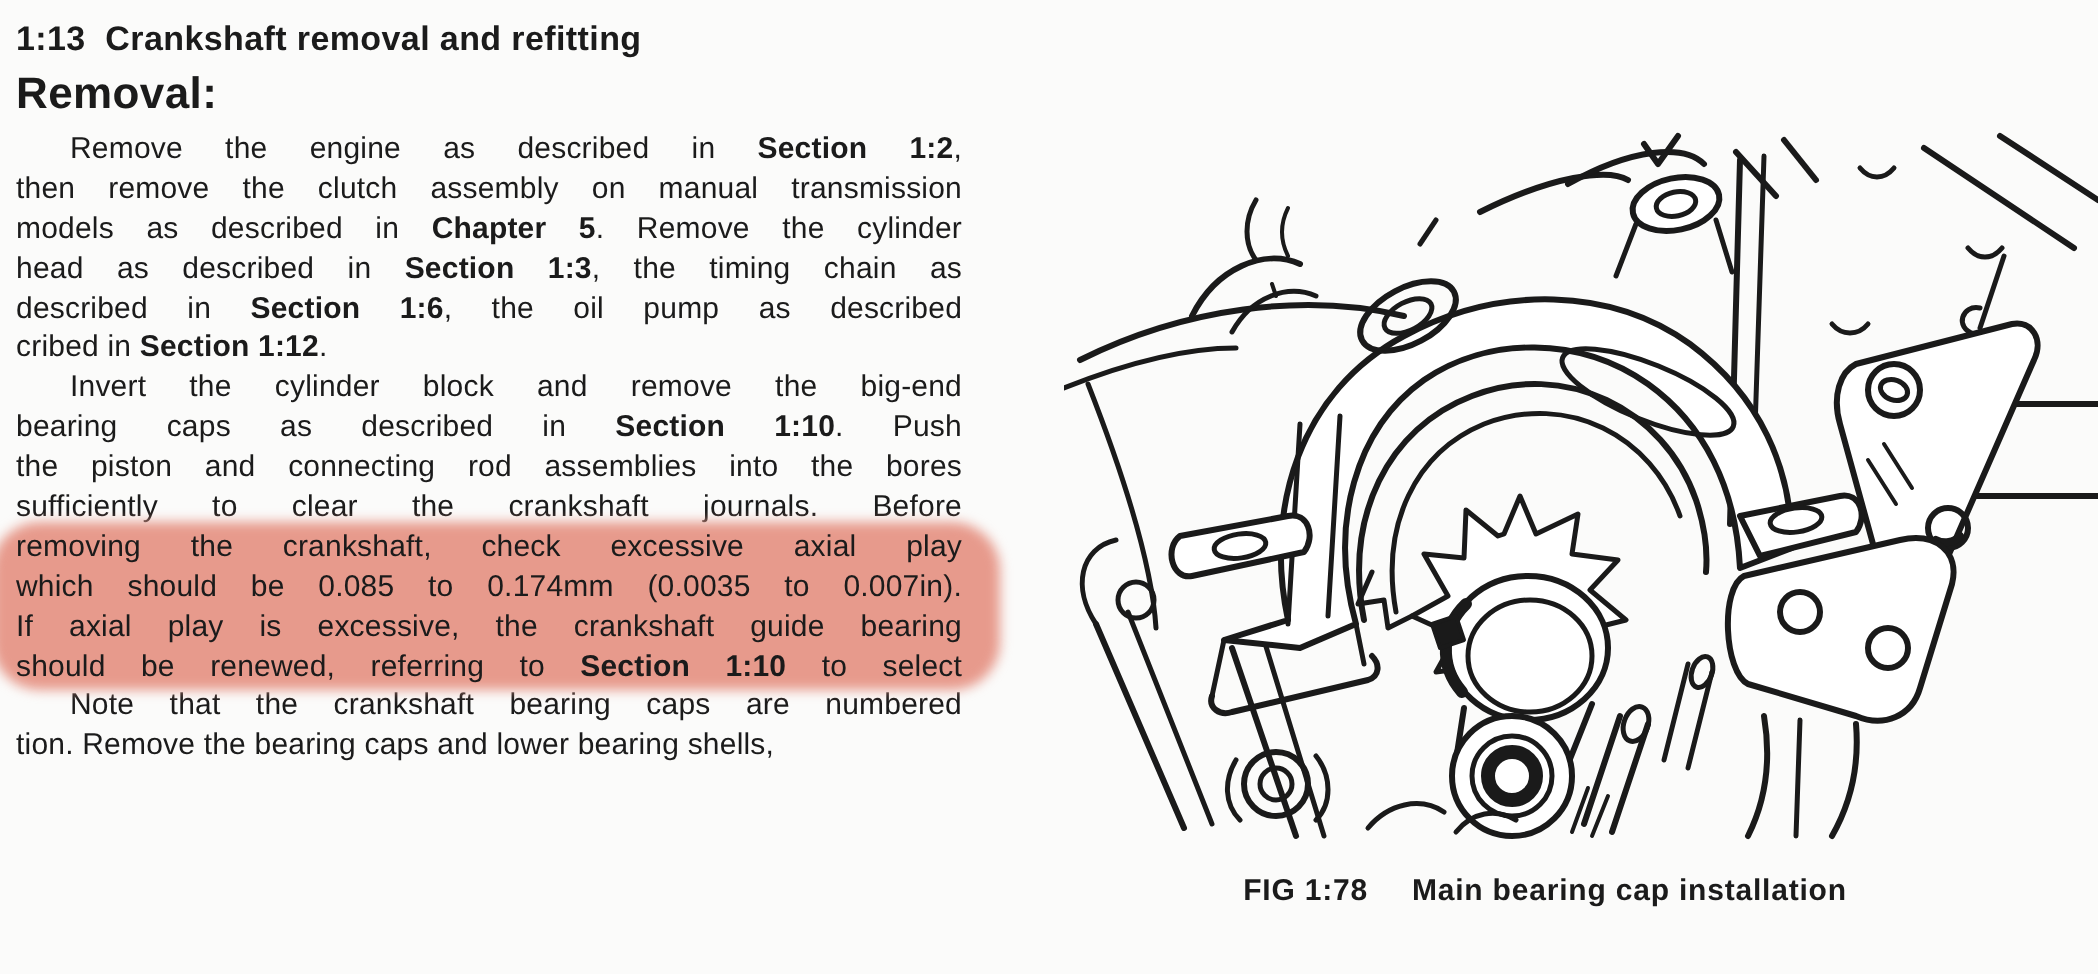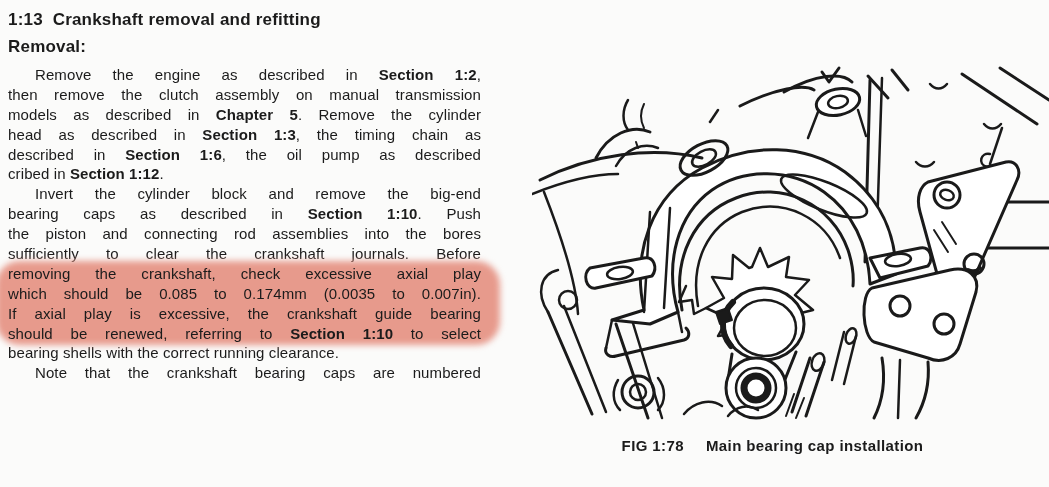--- a/index.html
+++ b/index.html
@@ -12,21 +12,21 @@
   }
   .page { position:absolute; inset:0; }
 
   
   .text-col { position:absolute; left:8px; top:9px; width:473px; }
   .heading {
     font-size:17px; font-weight:bold; letter-spacing:.2px;
     white-space:pre; line-height:22px;
   }
   .subheading {
-    font-size:17px; font-weight:bold; letter-spacing:.2px;
+    font-size:22px; font-weight:bold; letter-spacing:.2px;
     line-height:22px; margin-top:5px;
   }
   .paragraphs { margin-top:7px; font-size:15px; }
   .line {
     height:19.9px; line-height:19.9px;
     text-align:justify; text-align-last:justify;
     white-space:normal; letter-spacing:.1px;
   }
   .line.ind { text-indent:27px; }
   .line.last { text-align-last:left; }
@@ -70,22 +70,22 @@
         <div class="line ind"><span>Invert the cylinder block and remove the big-end</span></div>
         <div class="line"><span>bearing caps as described in </span><span class="b">Section 1:10</span><span>. Push</span></div>
         <div class="line"><span>the piston and connecting rod assemblies into the bores</span></div>
         <div class="line"><span>sufficiently to clear the crankshaft journals. Before</span></div>
         <div class="hl-block">
           <div class="line"><span>removing the crankshaft, check excessive axial play</span></div>
           <div class="line"><span>which should be 0.085 to 0.174mm (0.0035 to 0.007in).</span></div>
           <div class="line"><span>If axial play is excessive, the crankshaft guide bearing</span></div>
           <div class="line"><span>should be renewed, referring to </span><span class="b">Section 1:10</span><span> to select</span></div>
         </div>
-        <div class="line last"><span>bearing shells with the correct running clearance.</span></div>
         <div class="line ind"><span>Note that the crankshaft bearing caps are numbered</span></div>
+        <div class="line last"><span>tion. Remove the bearing caps and lower bearing shells,</span></div>
       </div>
   </div>
 
   <div class="figure">
     <svg width="517" height="360" viewBox="0 0 517 360" fill="none" stroke="#1a1a1a" stroke-width="3" stroke-linecap="round" stroke-linejoin="round">
 
       <path d="M208,44 C244,26 272,22 282,28"></path>
       <path d="M252,30 C284,12 310,10 320,20"></path>
       <path d="M336,14 l20,22"></path>
       <path d="M360,8 l16,20"></path>

